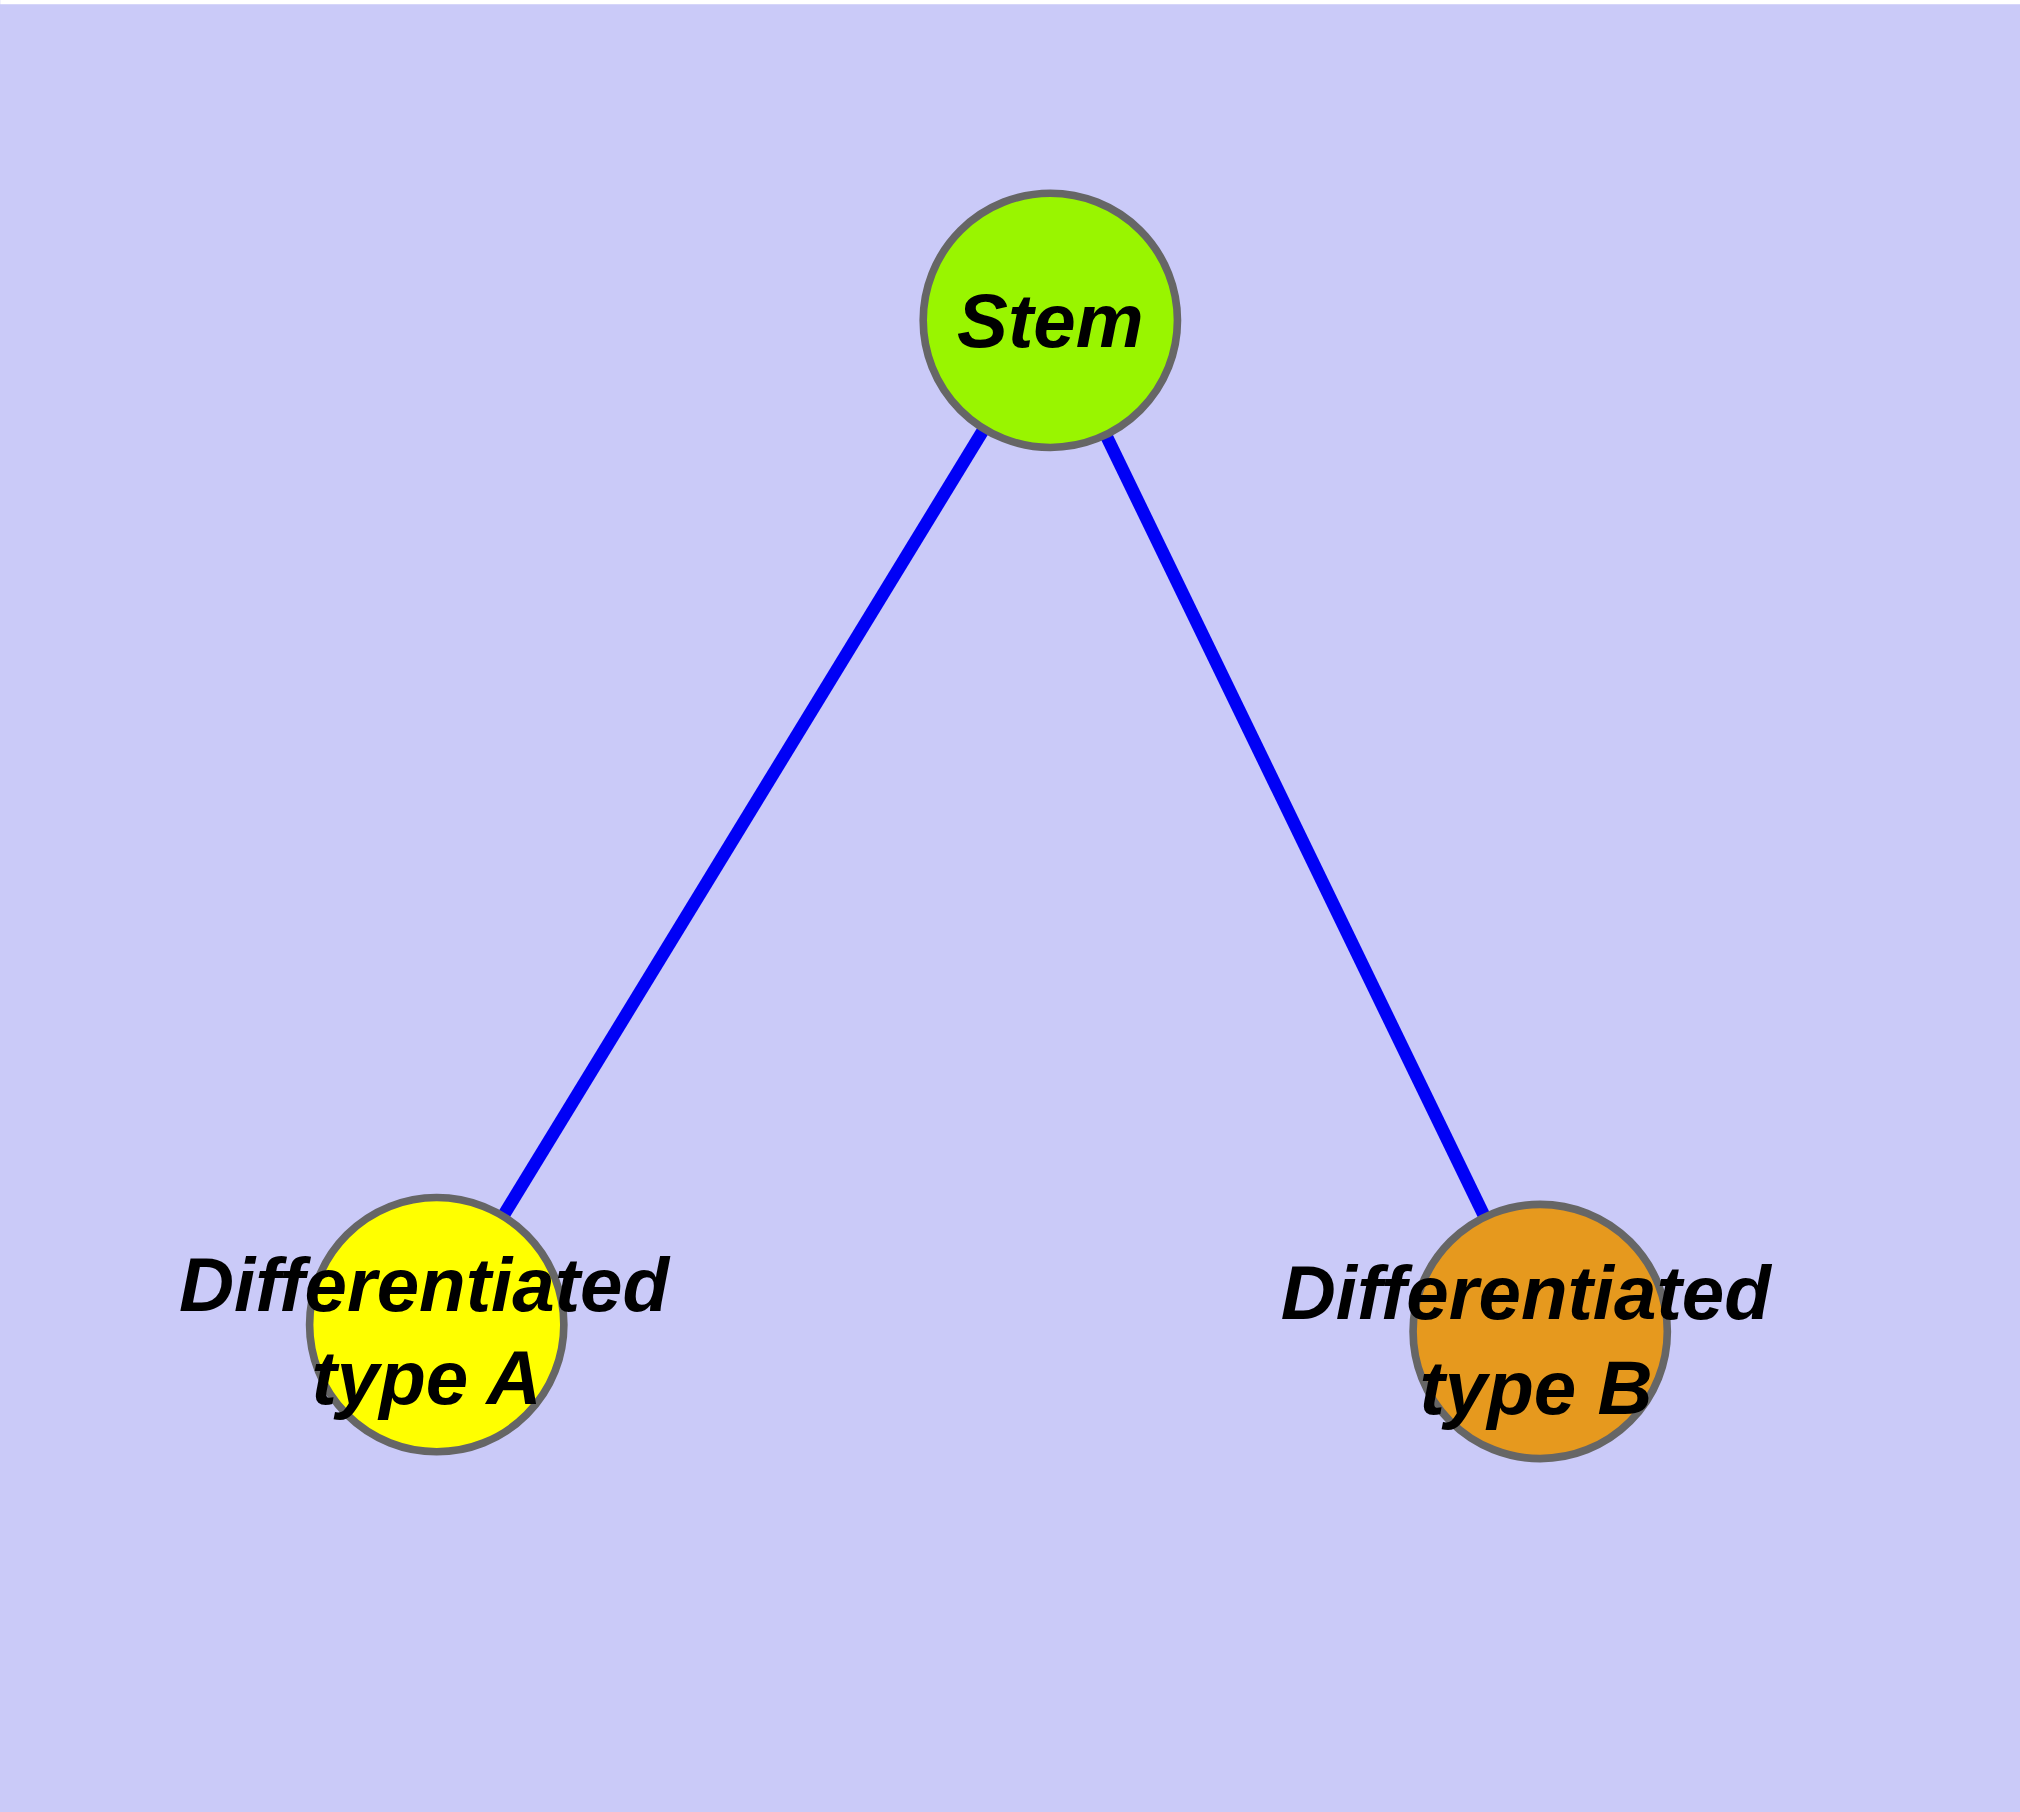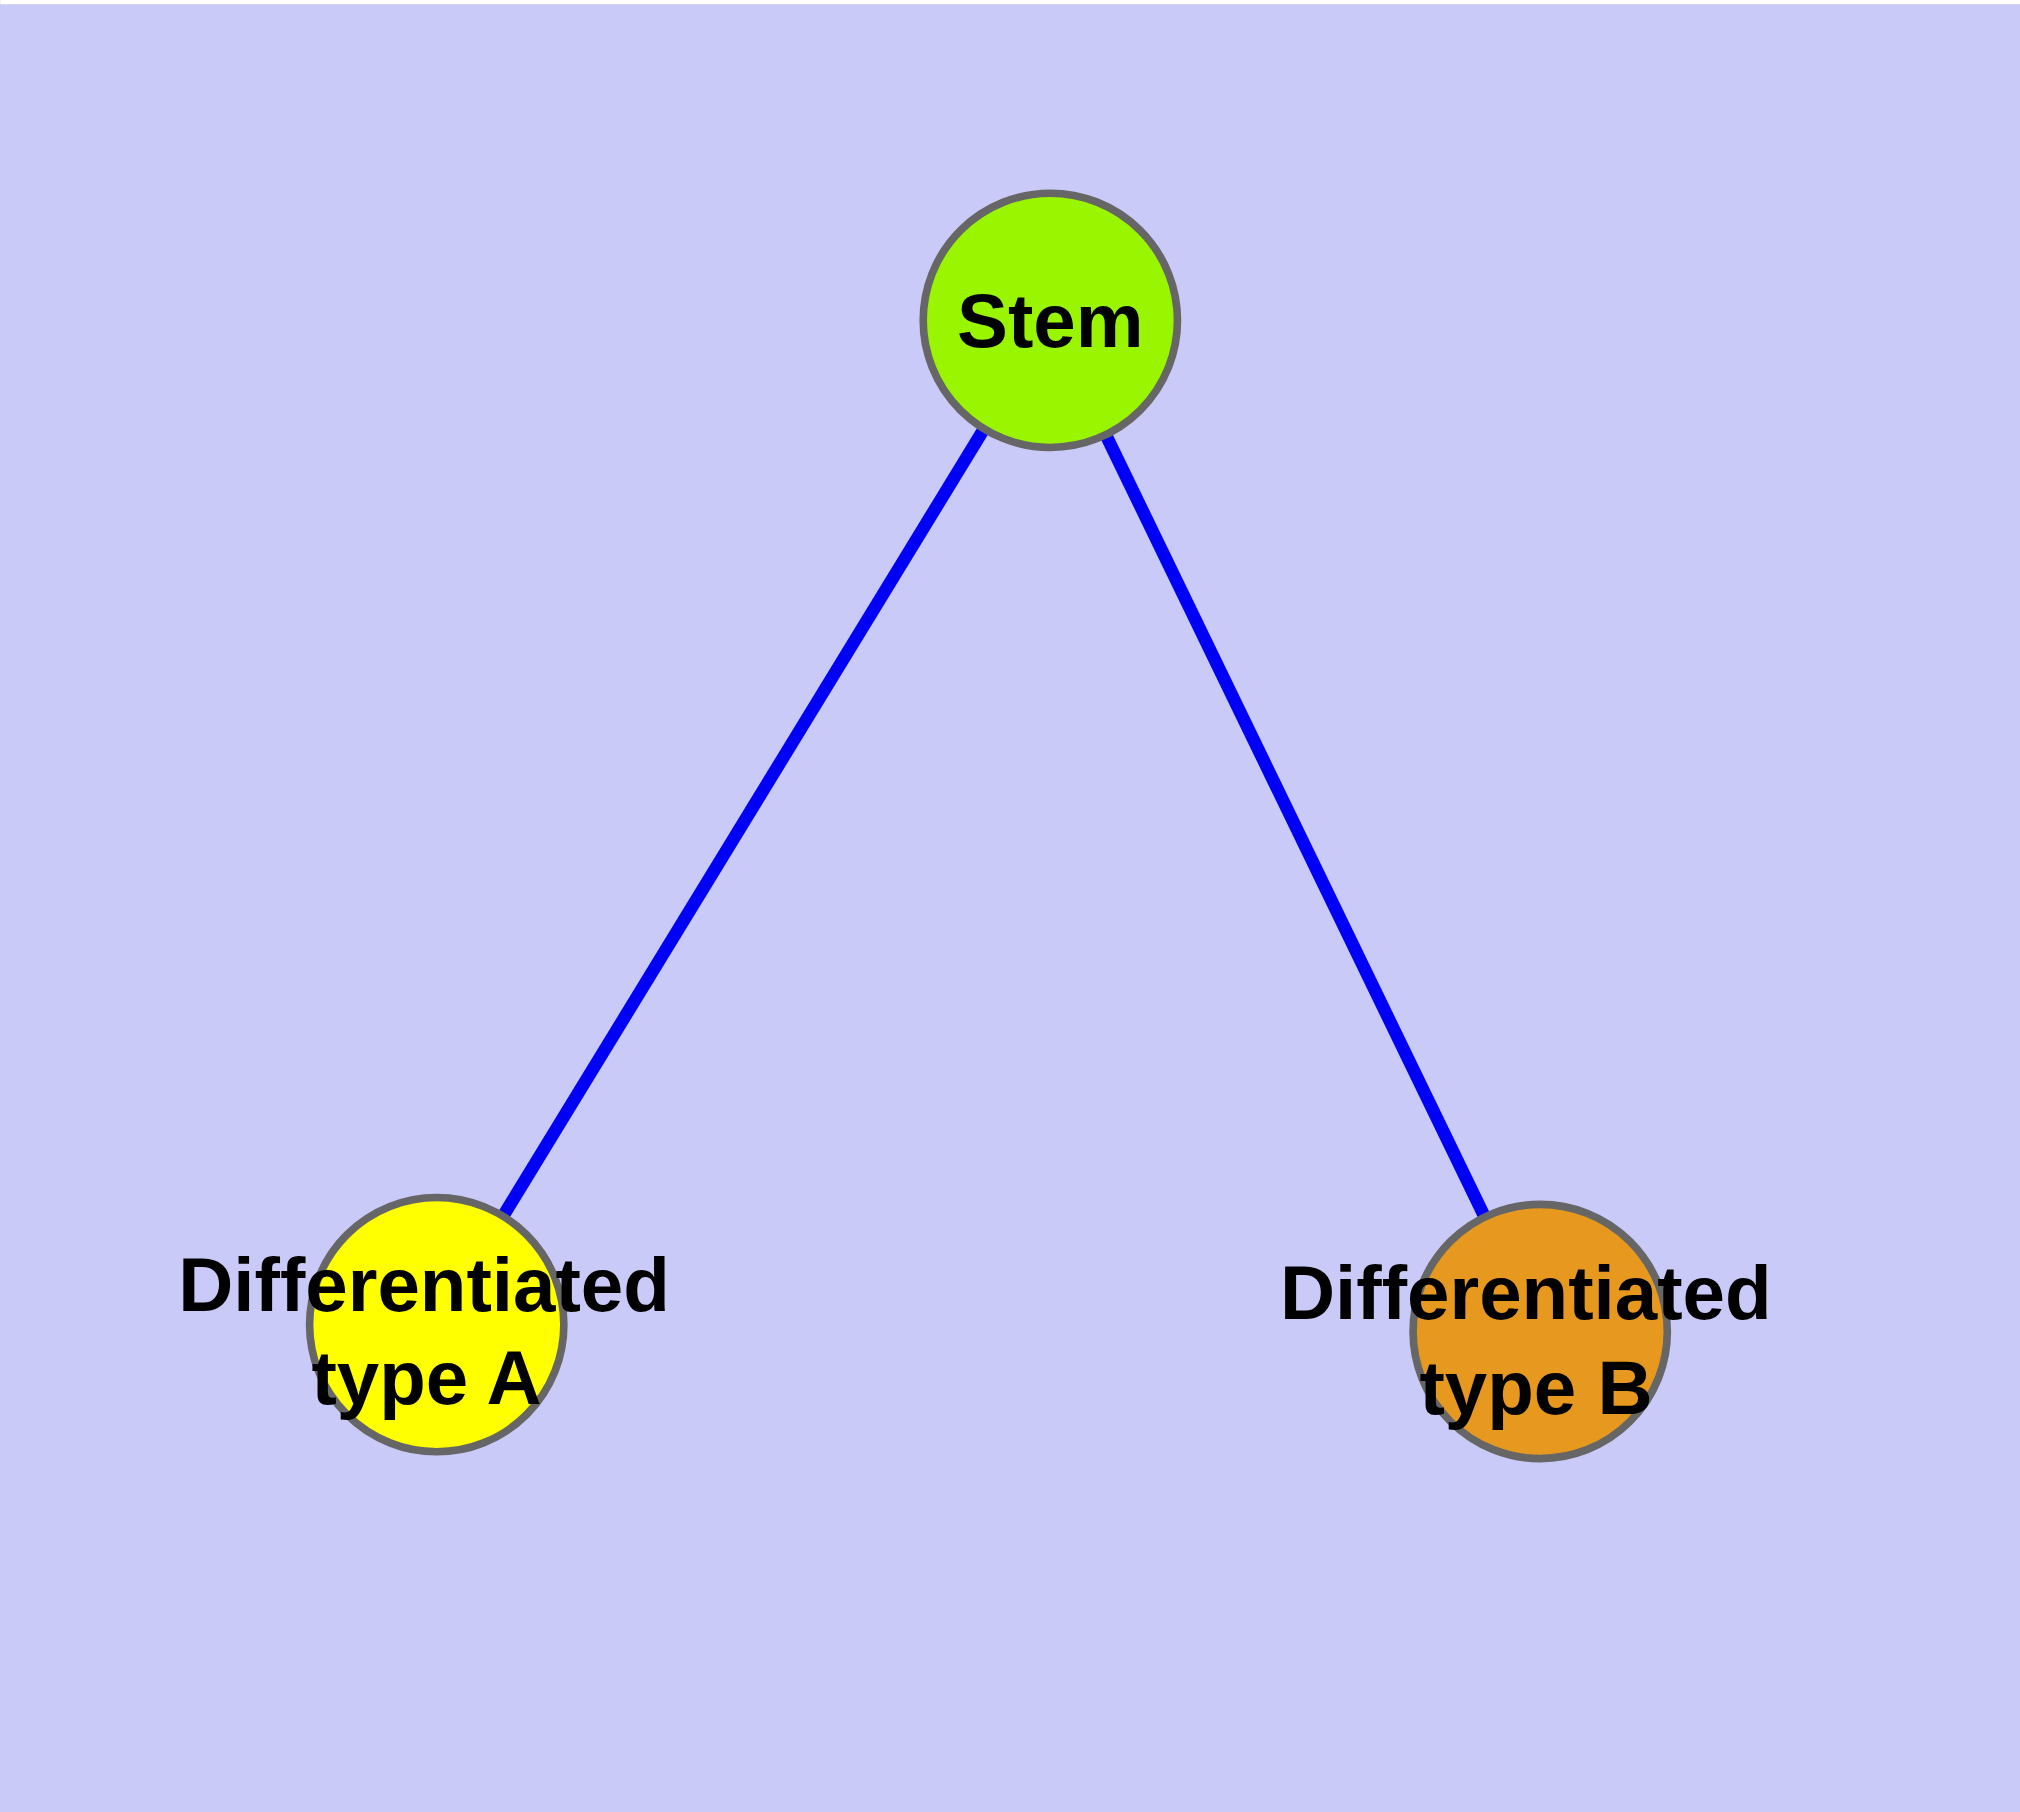--- a/index.html
+++ b/index.html
@@ -7,20 +7,21 @@
     padding: 0;
     width: 2021px;
     height: 1812px;
     overflow: hidden;
     background: #CACAF8;
   }
   .stage {
     position: relative;
     width: 2021px;
     height: 1356px;
+    font-style: italic;
   }
   svg {
     display: block;
     width: 2021px;
     height: 1812px;
   }
   .edge {
     stroke-width: 15px;
     fill: none;
   }

